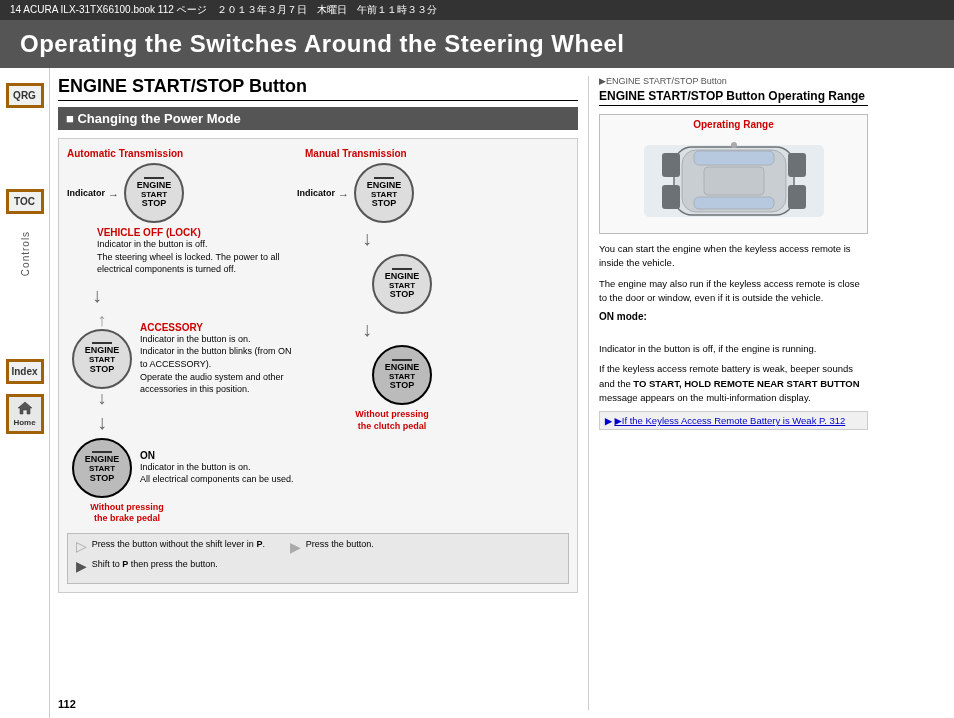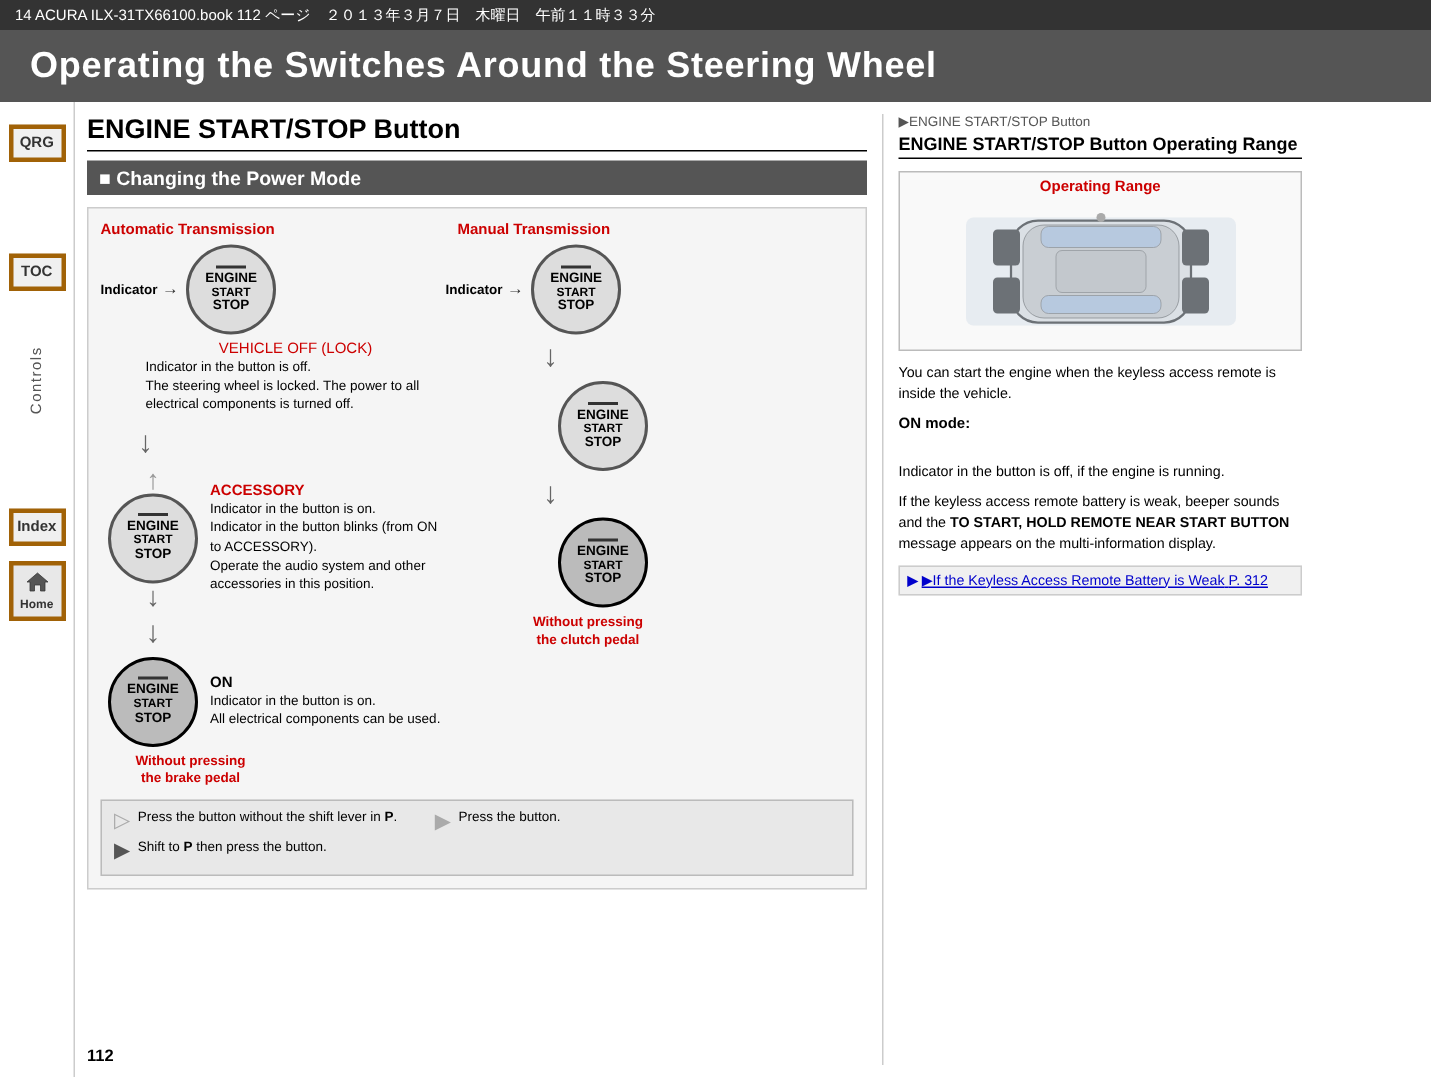--- a/index.html
+++ b/index.html
@@ -58,21 +58,21 @@
       border: 3px solid #a16207;
       text-align: center;
       font-size: 10px;
       font-weight: bold;
       padding: 4px 2px;
       cursor: pointer;
       color: #333;
     }
 
     .sidebar-btn.qrg { margin-top: 5px; }
-    .sidebar-btn.toc { margin-top: 56px; }
+    .sidebar-btn.toc { margin-top: 76px; }
     .sidebar-btn.index { margin-top: 140px; }
     .sidebar-btn.home {
       background: #e8e8e8;
       margin-top: 5px;
       font-size: 9px;
     }
 
     .sidebar-label-controls {
       position: absolute;
       top: 180px;
@@ -350,21 +350,21 @@
                 <div class="icon-line"></div>
                 <div class="btn-label">
                   <span>ENGINE</span>
                   <span style="font-weight:bold;font-size:8px;">START</span>
                   <span>STOP</span>
                 </div>
               </div>
             </div>
 
             <div style="margin-left:30px;margin-bottom:8px;">
-              <div style="font-size:10px;font-weight:normal;color:#c00;text-align:center;">
+              <div style="font-size:10px;font-weight:bold;color:#c00;">
                 <span>VEHICLE OFF (LOCK)</span>
               </div>
               <div style="font-size:9px;line-height:1.4;">
                 <span>Indicator in the button is off.</span><br>
                 <span>The steering wheel is locked. The power to all electrical components is turned off.</span>
               </div>
             </div>
 
             <div style="text-align:center;width:60px;font-size:20px;color:#666;margin-bottom:4px;">↓</div>
 
@@ -520,20 +520,21 @@
             <rect x="60" y="30" width="60" height="28" rx="4" fill="#c8c8c8" stroke="#888" stroke-width="0.5"></rect>
 
             <rect x="0" y="8" width="180" height="72" rx="5" fill="rgba(180,200,220,0.25)" stroke="none"></rect>
 
             <circle cx="90" cy="8" r="3" fill="#aaa"></circle>
           </svg>
         </div>
       </div>
 
       <p class="right-body-text">You can start the engine when the keyless access remote is inside the vehicle.</p>
+      <p class="right-body-text">The engine may also run if the keyless access remote is close to the door or window, even if it is outside the vehicle.</p>
 
       <div class="on-mode-title">ON mode:</div>
       <p class="right-body-text">Indicator in the button is off, if the engine is running.</p>
 
       <p class="right-body-text">
         If the keyless access remote battery is weak, beeper sounds and the <strong>TO START, HOLD REMOTE NEAR START BUTTON</strong> message appears on the multi-information display.
       </p>
 
       <div class="crossref-box">
         <span style="font-size:9px;color:#00c;font-weight:bold;">▶</span>

